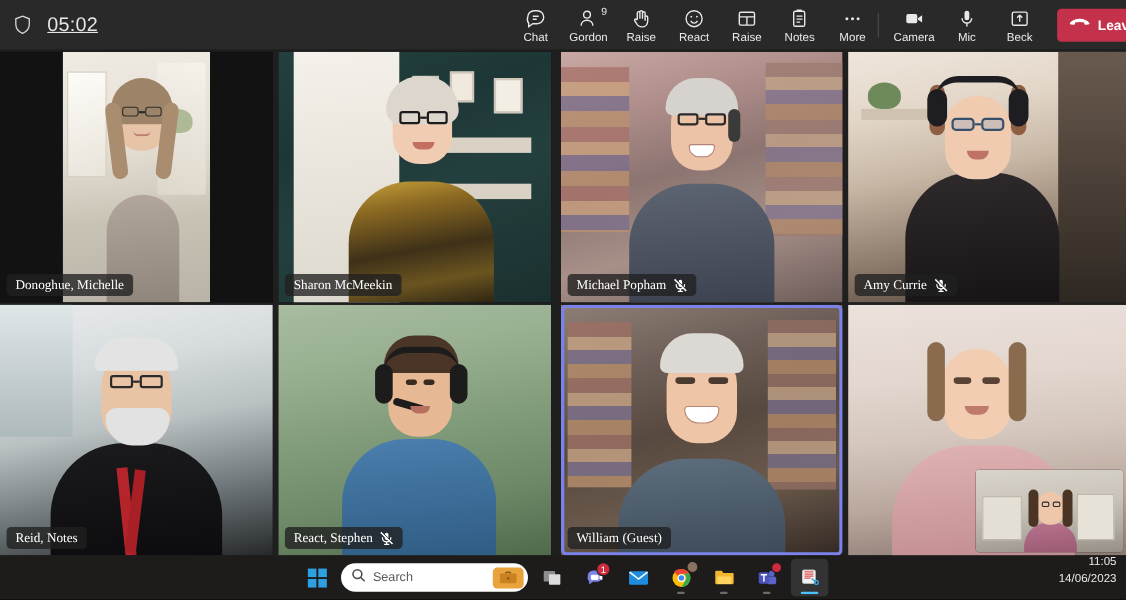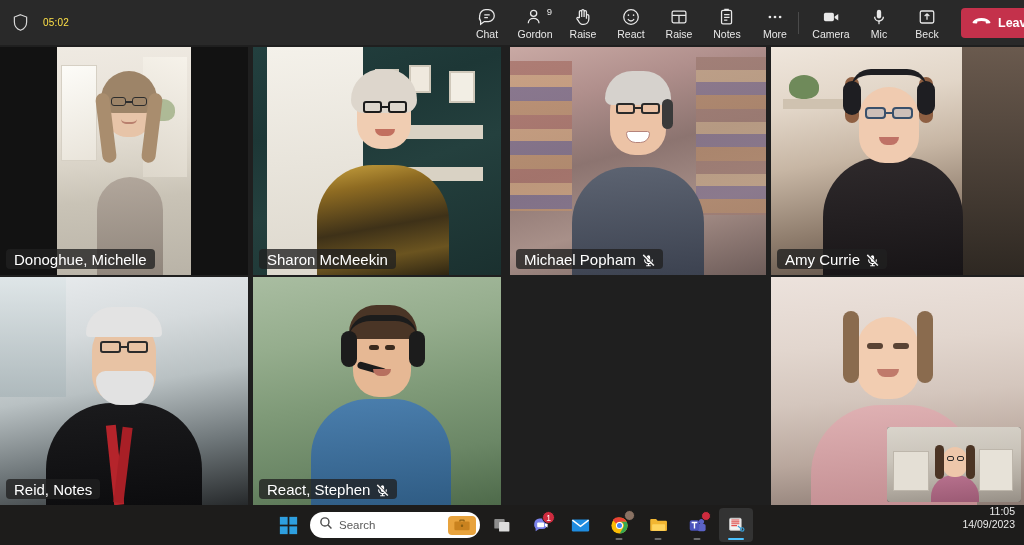--- a/index.html
+++ b/index.html
@@ -9,21 +9,21 @@
 
   #app { position:relative; width:1024px; height:545px; background:#1f1f1f; }
 
   
   .topbar {
     position:absolute; left:0; top:0; width:1024px; height:45px;
     background:#292929; display:flex; align-items:center;
   }
   .tb-left { display:flex; align-items:center; padding-left:12px; gap:14px; }
   .shield { width:17px; height:19px; }
-  .timer { font-size:10px; color:#fde047; letter-spacing:.2px; }
+  .timer { font-size:18px; color:#e5e5e5; letter-spacing:.2px;text-decoration:underline; }
 
   .tb-center { position:absolute; left:463px; top:0; height:45px; display:flex; align-items:center; gap:0px; }
   .tb-right { position:absolute; left:790px; top:0; height:45px; display:flex; align-items:center; gap:0px; }
 
   .ctrl {
     width:48px; height:45px; display:flex; flex-direction:column;
     align-items:center; justify-content:center; gap:1px;
     cursor:pointer; position:relative; border-radius:4px;
   }
   .ctrl .ic { height:21px; display:flex; align-items:flex-end; justify-content:center; position:relative; }
@@ -43,21 +43,21 @@
   .stage { position:absolute; left:0; top:45px; width:1024px; height:460px; background:#1f1f1f; }
   .tile { position:absolute; overflow:hidden; background:#101010; }
   .tile .vid { position:absolute; inset:0; }
 
   .namechip {
     position:absolute; left:6px; bottom:6px; height:20px;
     background:rgba(32,32,32,.78); border-radius:4px;
     display:flex; align-items:center; gap:6px; padding:0 8px;
     max-width:92%;
   }
-  .namechip .nm { font-size:15px; color:#fff; white-space:nowrap; overflow:hidden; text-overflow:ellipsis; }
+  .namechip .nm { font-size:12px; color:#fff; white-space:nowrap; overflow:hidden; text-overflow:ellipsis;font-family:Liberation Serif, serif; }
   .muted-ic { width:13px; height:13px; flex:0 0 auto; }
 
   .active-ring { position:absolute; border:3px solid #7b83eb; border-radius:5px; pointer-events:none; }
 
   
   .pip { position:absolute; right:3px; bottom:3px; width:134px; height:75px;
          background:#2b2b2b; border-radius:3px; overflow:hidden; }
 
   
   .taskbar { position:absolute; left:0; bottom:0; width:1024px; height:40px; background:#1d1c1b; }
@@ -73,21 +73,21 @@
               background:#cf2b3f; color:#fff; font-size:8.5px; display:flex; align-items:center;
               justify-content:center; padding:0 3px; border:1.5px solid #1d1c1b; }
 
   .searchbox { width:170px; height:26px; background:#fff; border-radius:14px;
                display:flex; align-items:center; padding:0 4px 0 9px; cursor:text; gap:6px; }
   .searchbox .sp { font-size:11.5px; color:#5a5a5a; flex:1; }
   .briefcase { width:28px; height:19px; background:#e8a33d; border-radius:4px;
                display:flex; align-items:center; justify-content:center; }
 
   .clock { position:absolute; right:9px; top:0; height:28px; display:flex; flex-direction:column;
-           align-items:flex-end; justify-content:flex-start; cursor:pointer; }
+           align-items:flex-end; justify-content:space-between; cursor:pointer; }
   .clock div { font-size:10.5px; color:#e9e9e9; line-height:13px; }
 </style>
 </head>
 <body>
 
 <div id="app">
 
   <div class="topbar">
     <div class="tb-left">
       <span class="shield">
@@ -364,20 +364,37 @@
           <svg viewBox="0 0 16 16" width="13" height="13" fill="#fff">
             <path d="M8 1.6a2 2 0 0 0-2 2v4.2a2 2 0 0 0 4 0V3.6a2 2 0 0 0-2-2z"></path>
             <path d="M4 7.2a.7.7 0 0 0-1.4 0 5.4 5.4 0 0 0 4.7 5.3v1.3h-1.6a.7.7 0 0 0 0 1.4h4.6a.7.7 0 0 0 0-1.4H8.7v-1.3A5.4 5.4 0 0 0 13.4 7.2.7.7 0 0 0 12 7.2 4 4 0 0 1 4 7.2z"></path>
             <path d="M1.6 1.1 14.6 14.1" stroke="#fff" stroke-width="1.9" fill="none"></path>
             <path d="M2.5 0.4 15.5 13.4" stroke="#3a3a3a" stroke-width="1.1" fill="none"></path>
           </svg>
         </span>
       </div>
     </div>
 
+    <div class="tile" style="left:510px; top:232px; width:256px; height:228px;">
+      <div class="vid" style="background:linear-gradient(165deg,#8e7f76 0%,#6f6159 24%,#57493f 48%,#6b5a4d 72%,#332922 100%);"></div>
+      <div style="position:absolute; left:6px; top:16px; width:58px; height:150px; background:repeating-linear-gradient(180deg,#9c6f63 0 13px,#c3a183 13px 25px,#7d7089 25px 38px,#b58b6a 38px 51px); opacity:.85;"></div>
+      <div style="position:absolute; right:6px; top:14px; width:62px; height:154px; background:repeating-linear-gradient(180deg,#8f6c61 0 12px,#bb9e82 12px 24px,#776b84 24px 36px,#ad8566 36px 49px); opacity:.85;"></div>
+      <div style="position:absolute; left:52px; top:140px; width:152px; height:88px; background:linear-gradient(175deg,#5e6e7d,#3d4b58); border-radius:62px 62px 0 0;"></div>
+      <div style="position:absolute; left:96px; top:40px; width:64px; height:86px; background:#eec5a6; border-radius:32px 32px 28px 28px;"></div>
+      <div style="position:absolute; left:90px; top:26px; width:76px; height:36px; background:#dcd8d3; border-radius:38px 38px 8px 8px;"></div>
+      <div style="position:absolute; left:104px; top:66px; width:48px; height:6px;">
+        <div style="position:absolute; left:0; top:0; width:18px; height:6px; background:#4a3a30; border-radius:3px;"></div>
+        <div style="position:absolute; right:0; top:0; width:18px; height:6px; background:#4a3a30; border-radius:3px;"></div>
+      </div>
+      <div style="position:absolute; left:112px; top:92px; width:32px; height:16px; background:#fff; border-radius:4px 4px 16px 16px; border:1px solid #bb8474;"></div>
+      <div class="active-ring" style="left:0px; top:0px; width:256px; height:228px;"></div>
+      <div class="namechip">
+        <span class="nm">William (Guest)</span>
+      </div>
+    </div>
 
     <div class="tile" style="left:771px; top:232px; width:253px; height:228px;">
       <div class="vid" style="background:linear-gradient(175deg,#ece2dc 0%,#e2d6ce 30%,#d4c6bd 52%,#b9a79d 76%,#8b7a72 100%);"></div>
       <div style="position:absolute; left:40px; top:128px; width:166px; height:100px; background:linear-gradient(175deg,#e0b2b4,#c28d91); border-radius:70px 70px 0 0;"></div>
       <div style="position:absolute; left:86px; top:40px; width:62px; height:82px; background:#f2cdb1; border-radius:31px 31px 27px 27px;"></div>
       <div style="position:absolute; left:74px; top:28px; width:86px; height:104px; background:linear-gradient(180deg,#8a6b4e,#5d4632); border-radius:43px 43px 30px 30px; z-index:-1;"></div>
       <div style="position:absolute; left:72px; top:34px; width:16px; height:72px; background:#8a6b4e; border-radius:9px;"></div>
       <div style="position:absolute; left:146px; top:34px; width:16px; height:72px; background:#8a6b4e; border-radius:9px;"></div>
       <div style="position:absolute; left:96px; top:66px; width:42px; height:6px;">
         <div style="position:absolute; left:0; top:0; width:16px; height:6px; background:#5a4334; border-radius:3px;"></div>
@@ -493,17 +510,17 @@
           <path d="M5 4.6h9.4M5 6.8h9.4M5 9h9.4M5 11.2h6.6" stroke="#e0504e" stroke-width="1.3"></path>
           <circle cx="17.6" cy="15.6" r="2" fill="none" stroke="#3aa0d8" stroke-width="1.4"></circle>
           <path d="M12.6 11.6 17 15.2" stroke="#3aa0d8" stroke-width="1.4" fill="none"></path>
         </svg>
         <span class="underline on"></span>
       </div>
     </div>
 
     <div class="clock">
       <div>11:05</div>
-      <div>14/09/2023</div>
+      <div>14/06/2023</div>
     </div>
   </div>
 
 </div>
 
 </body></html>

